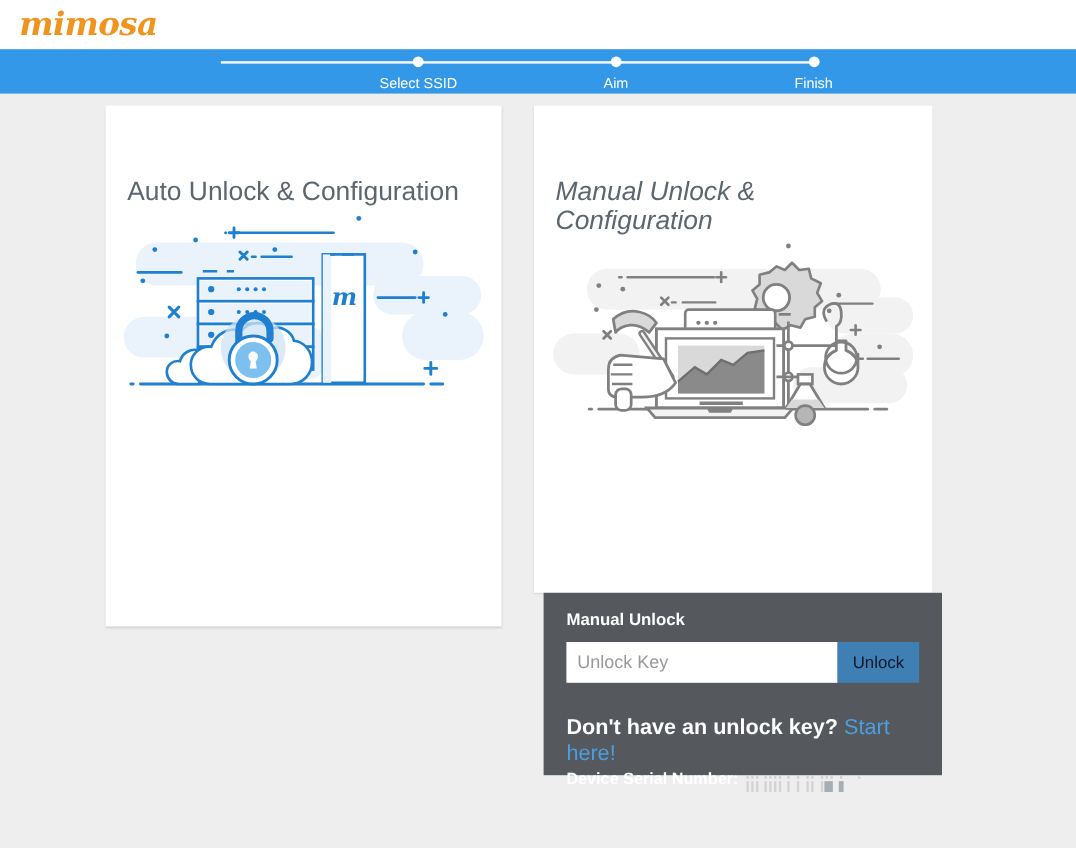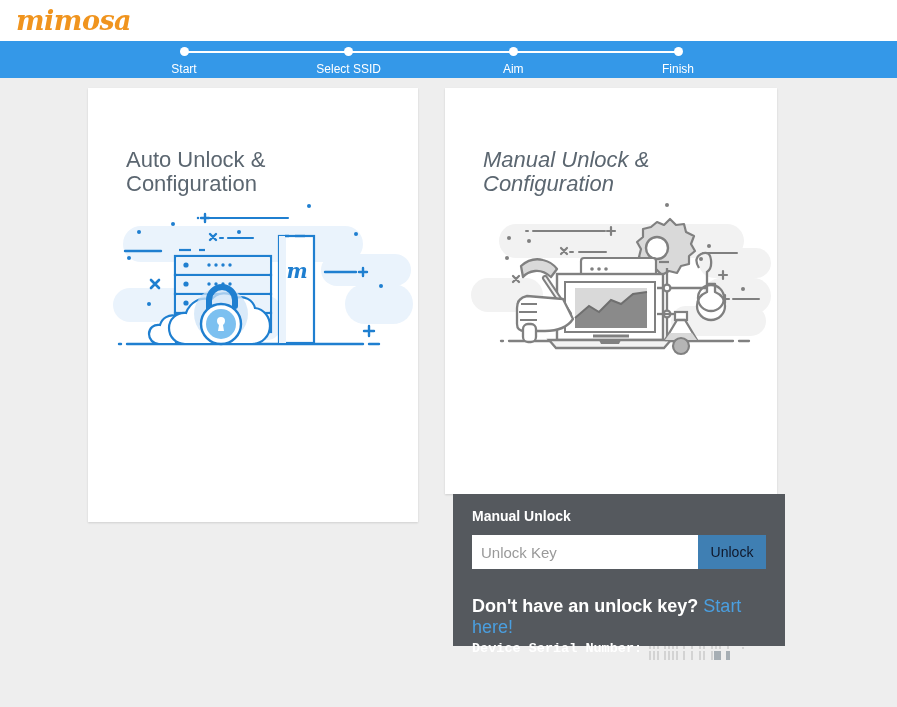--- a/index.html
+++ b/index.html
@@ -69,21 +69,20 @@
   
   .cards {
     position: relative;
     height: 629px;
   }
   .card {
     position: absolute;
     top: 10px;
     background: #ffffff;
     box-shadow: 0 1px 2px rgba(0,0,0,0.13);
-    padding-left: 20px;
   }
   .card-auto   { left: 88px;  width: 330px; height: 434px; }
   .card-manual { left: 445px; width: 332px; height: 406px; }
 
   .card-title {
     font-size: 22px;
     font-weight: normal;
     color: #5b6670;
     line-height: 1.1;
     padding: 60px 18px 0 18px;
@@ -166,45 +165,40 @@
     font-weight: normal;
     cursor: pointer;
   }
   .serial-row {
     margin-top: 3px;
     font-size: 13.5px;
     font-weight: bold;
     color: #ffffff;
     display: flex;
     align-items: flex-start;
-    font-family: Liberation Mono, monospace;
   }
   .serial-redacted {
     display: inline-block;
     margin-left: 6px;
     margin-top: 1px;
     filter: blur(0.4px);
     opacity: 0.85;
   }
 </style>
 </head>
 <body>
 
 <div class="logo-bar">
   <span class="logo">mimosa</span>
 </div>
 
 <div class="steps-bar">
   <div class="steps-inner">
     <div class="steps-line"></div>
 
-    <div class="step" style="left:0%">
-      <div class="step-dot"></div>
-      <div class="step-label">Start</div>
-    </div>
     <div class="step" style="left:33.33%">
       <div class="step-dot"></div>
       <div class="step-label">Select SSID</div>
     </div>
     <div class="step" style="left:66.66%">
       <div class="step-dot"></div>
       <div class="step-label">Aim</div>
     </div>
     <div class="step" style="left:100%">
       <div class="step-dot"></div>

